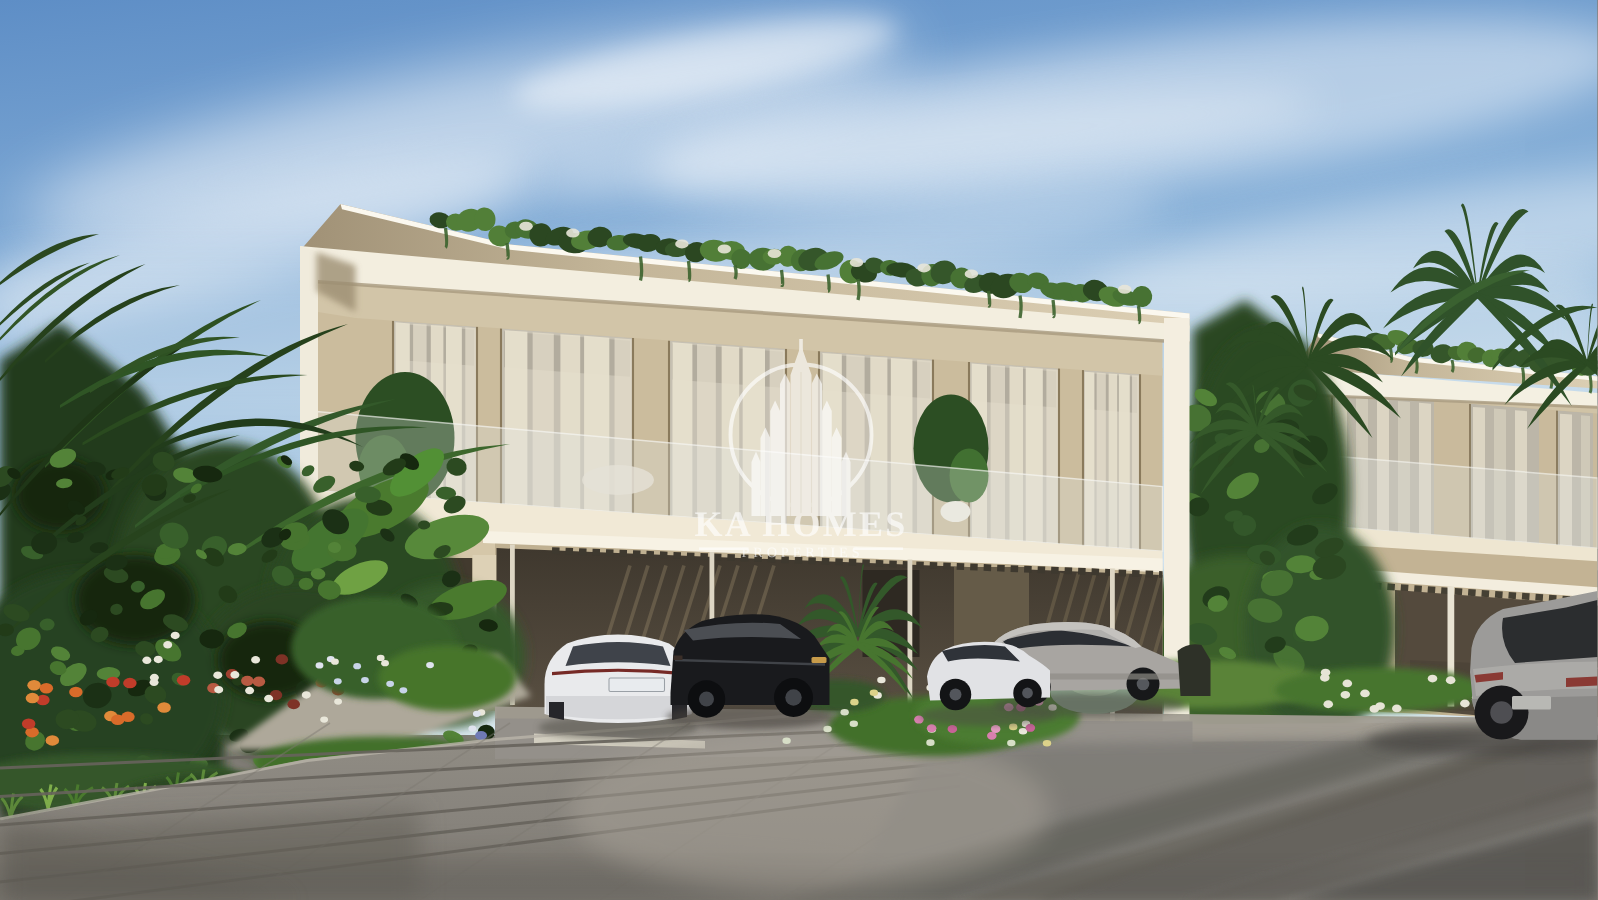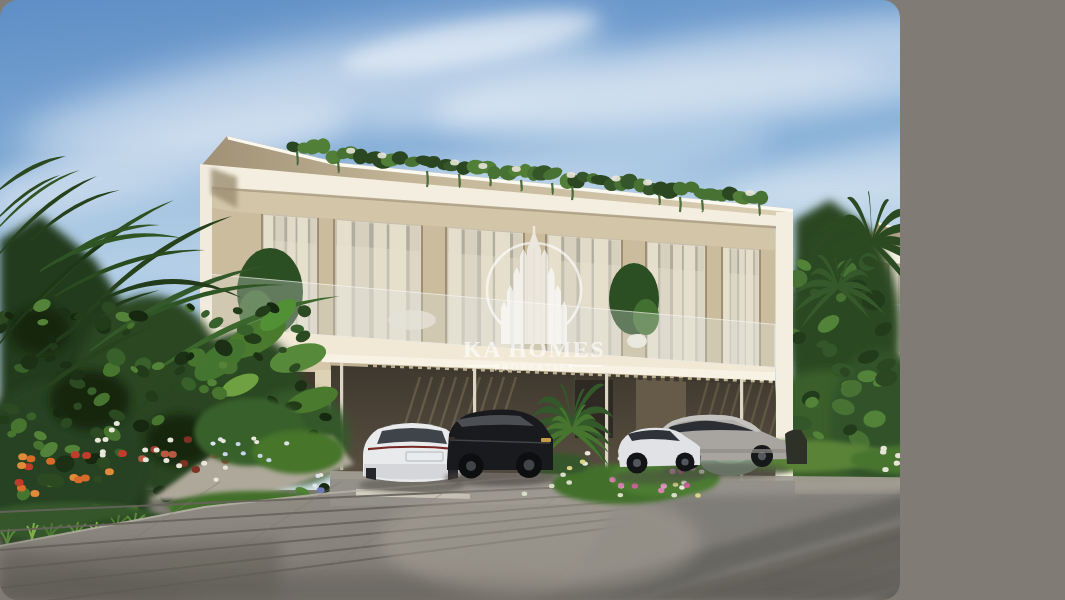--- a/index.html
+++ b/index.html
@@ -1,14 +1,14 @@
 <!DOCTYPE html>
 <html><head><meta charset="utf-8"><title>Villa</title>
 <style>html,body{margin:0;padding:0;background:#807c75;font-family:"Liberation Sans",sans-serif;}
-#scene{width:900px;height:600px;overflow:hidden;position:relative;border-radius:18px;}</style></head>
+#scene{width:1065px;height:600px;overflow:hidden;position:relative;}</style></head>
 <body>
 
 <div id="scene">
 <svg width="1065" height="600" viewBox="0 0 1065 600" xmlns="http://www.w3.org/2000/svg">
 <defs>
 <linearGradient id="skyg" x1="0" y1="0" x2="0.22" y2="1">
 <stop offset="0" stop-color="#5e8ec6"></stop>
           <stop offset="0.42" stop-color="#87b0d8"></stop>
           <stop offset="0.75" stop-color="#c2d9ea"></stop>
           <stop offset="1" stop-color="#dbe9f2"></stop>

